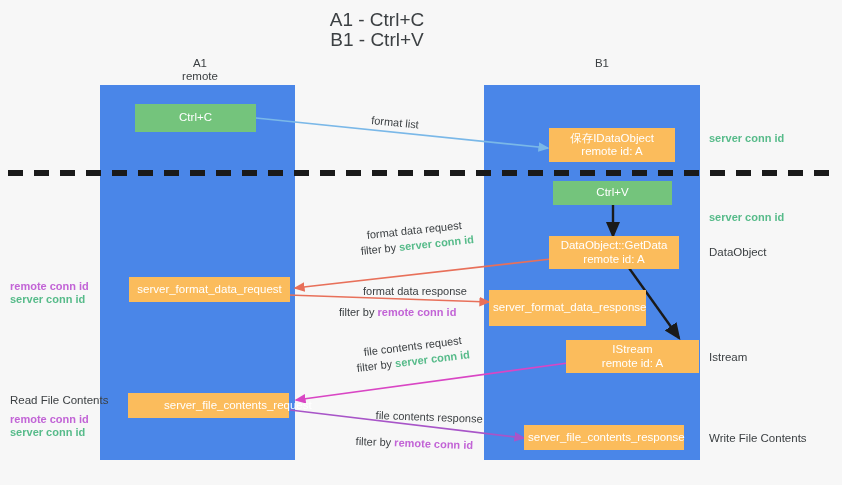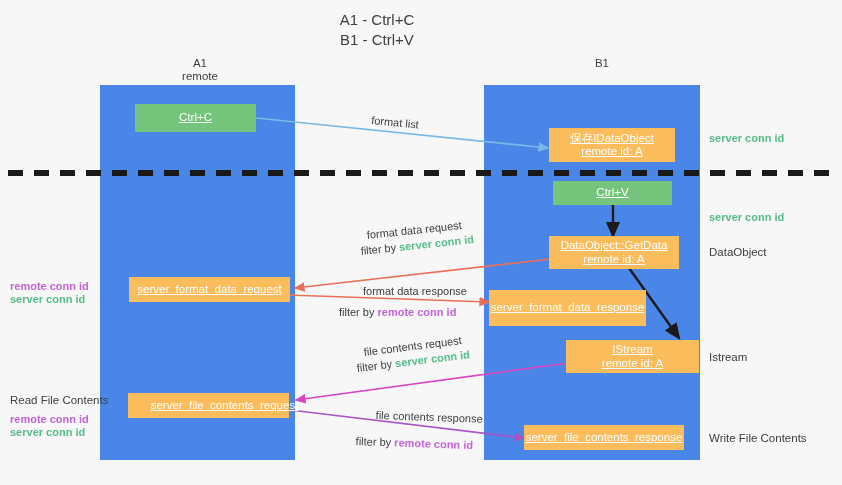--- a/index.html
+++ b/index.html
@@ -26,21 +26,21 @@
     pointer-events: none;
   }
   .abs { position: absolute; }
 
   
   .title-block {
     left: 0; top: 10px;
     width: 754px;
     text-align: center;
     color: #3c4043;
-    font-size: 15px;
+    font-size: 19px;
     line-height: 20px;
   }
 
   
   .lane-head {
     text-align: center;
     color: #3c4043;
     font-size: 11.5px;
     line-height: 13px;
   }
@@ -50,28 +50,26 @@
   
   .lane {
     background: #4a86e8;
   }
 
   
   .node {
     box-sizing: border-box;
     display: flex;
     flex-direction: column;
-    align-items: center;
     justify-content: center;
     color: #ffffff;
     font-size: 11.5px;
     line-height: 13.5px;
     text-align: center;
     padding: 2px 4px;
-    text-decoration: underline;
   }
   .node.orange { background: #fbbc5c; }
   .node.green  { background: #74c47c; }
   .node .l2 { font-size: 11.5px; }
 
   
   .cap {
     position: absolute;
     font-size: 11px;
     line-height: 14px;

